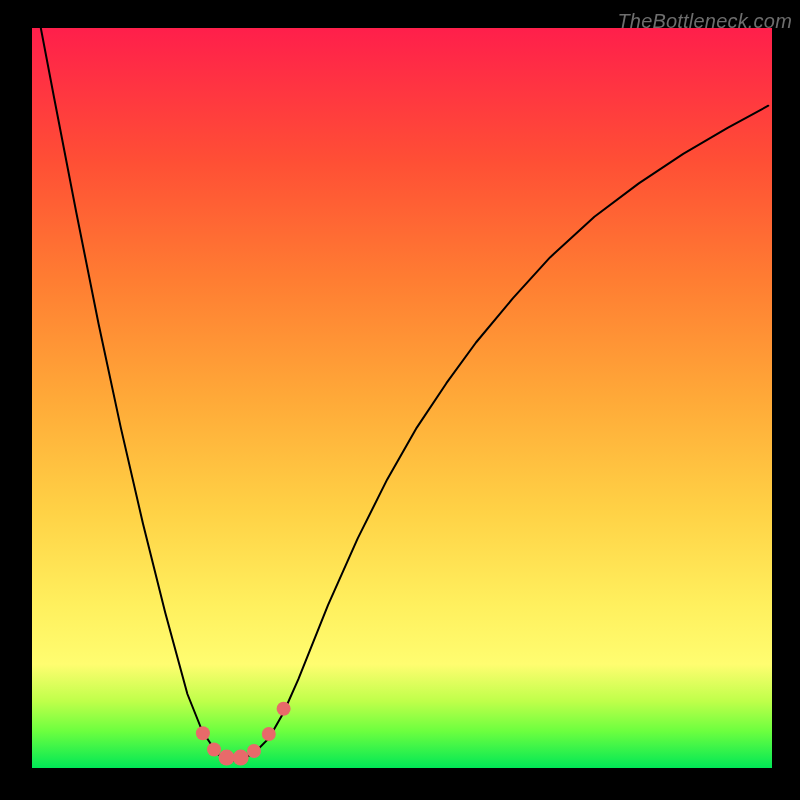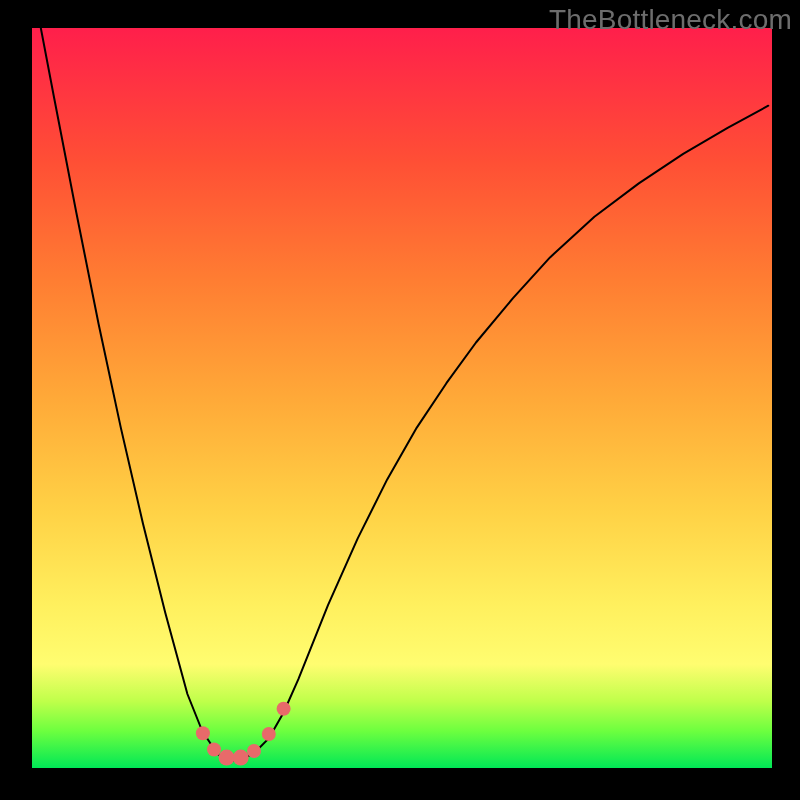--- a/index.html
+++ b/index.html
@@ -36,26 +36,27 @@
       #ff1f4b 100%);
   }
   .plot svg {
     position: absolute;
     left: 0; top: 0;
     width: 100%;
     height: 100%;
   }
   .watermark {
     position: absolute;
-    top: 4px;
+    top: 10px;
     right: 8px;
     color: #6d6d6d;
-    font-size: 28px;
+    font-size: 20px;
     font-weight: 500;
     letter-spacing: 0.2px;
+    font-style: italic;
   }
 </style>
 </head>
 <body>
 
 <div class="frame">
   <div class="plot">
     <svg viewBox="0 0 740 740" preserveAspectRatio="none">
       <path id="curve-path" d="M7.4 -7.4 L22.2 70.3 L44.4 185.0 L66.6 296.0 L88.8 399.6 L111.0 495.8 L133.2 584.6 L155.4 666.0 L170.2 703.0 L185.0 725.2 L193.9 732.6 L207.2 732.6 L222.0 725.2 L236.8 710.4 L251.6 684.5 L266.4 651.2 L296.0 577.2 L325.6 510.6 L355.2 451.4 L384.8 399.6 L414.4 355.2 L444.0 314.5 L481.0 270.1 L518.0 229.4 L562.4 188.7 L606.8 155.4 L651.2 125.8 L695.6 99.9 L736.3 77.7" fill="none" stroke="#000" stroke-width="2" stroke-linejoin="round" stroke-linecap="round"></path>
       <g id="marker-group">

